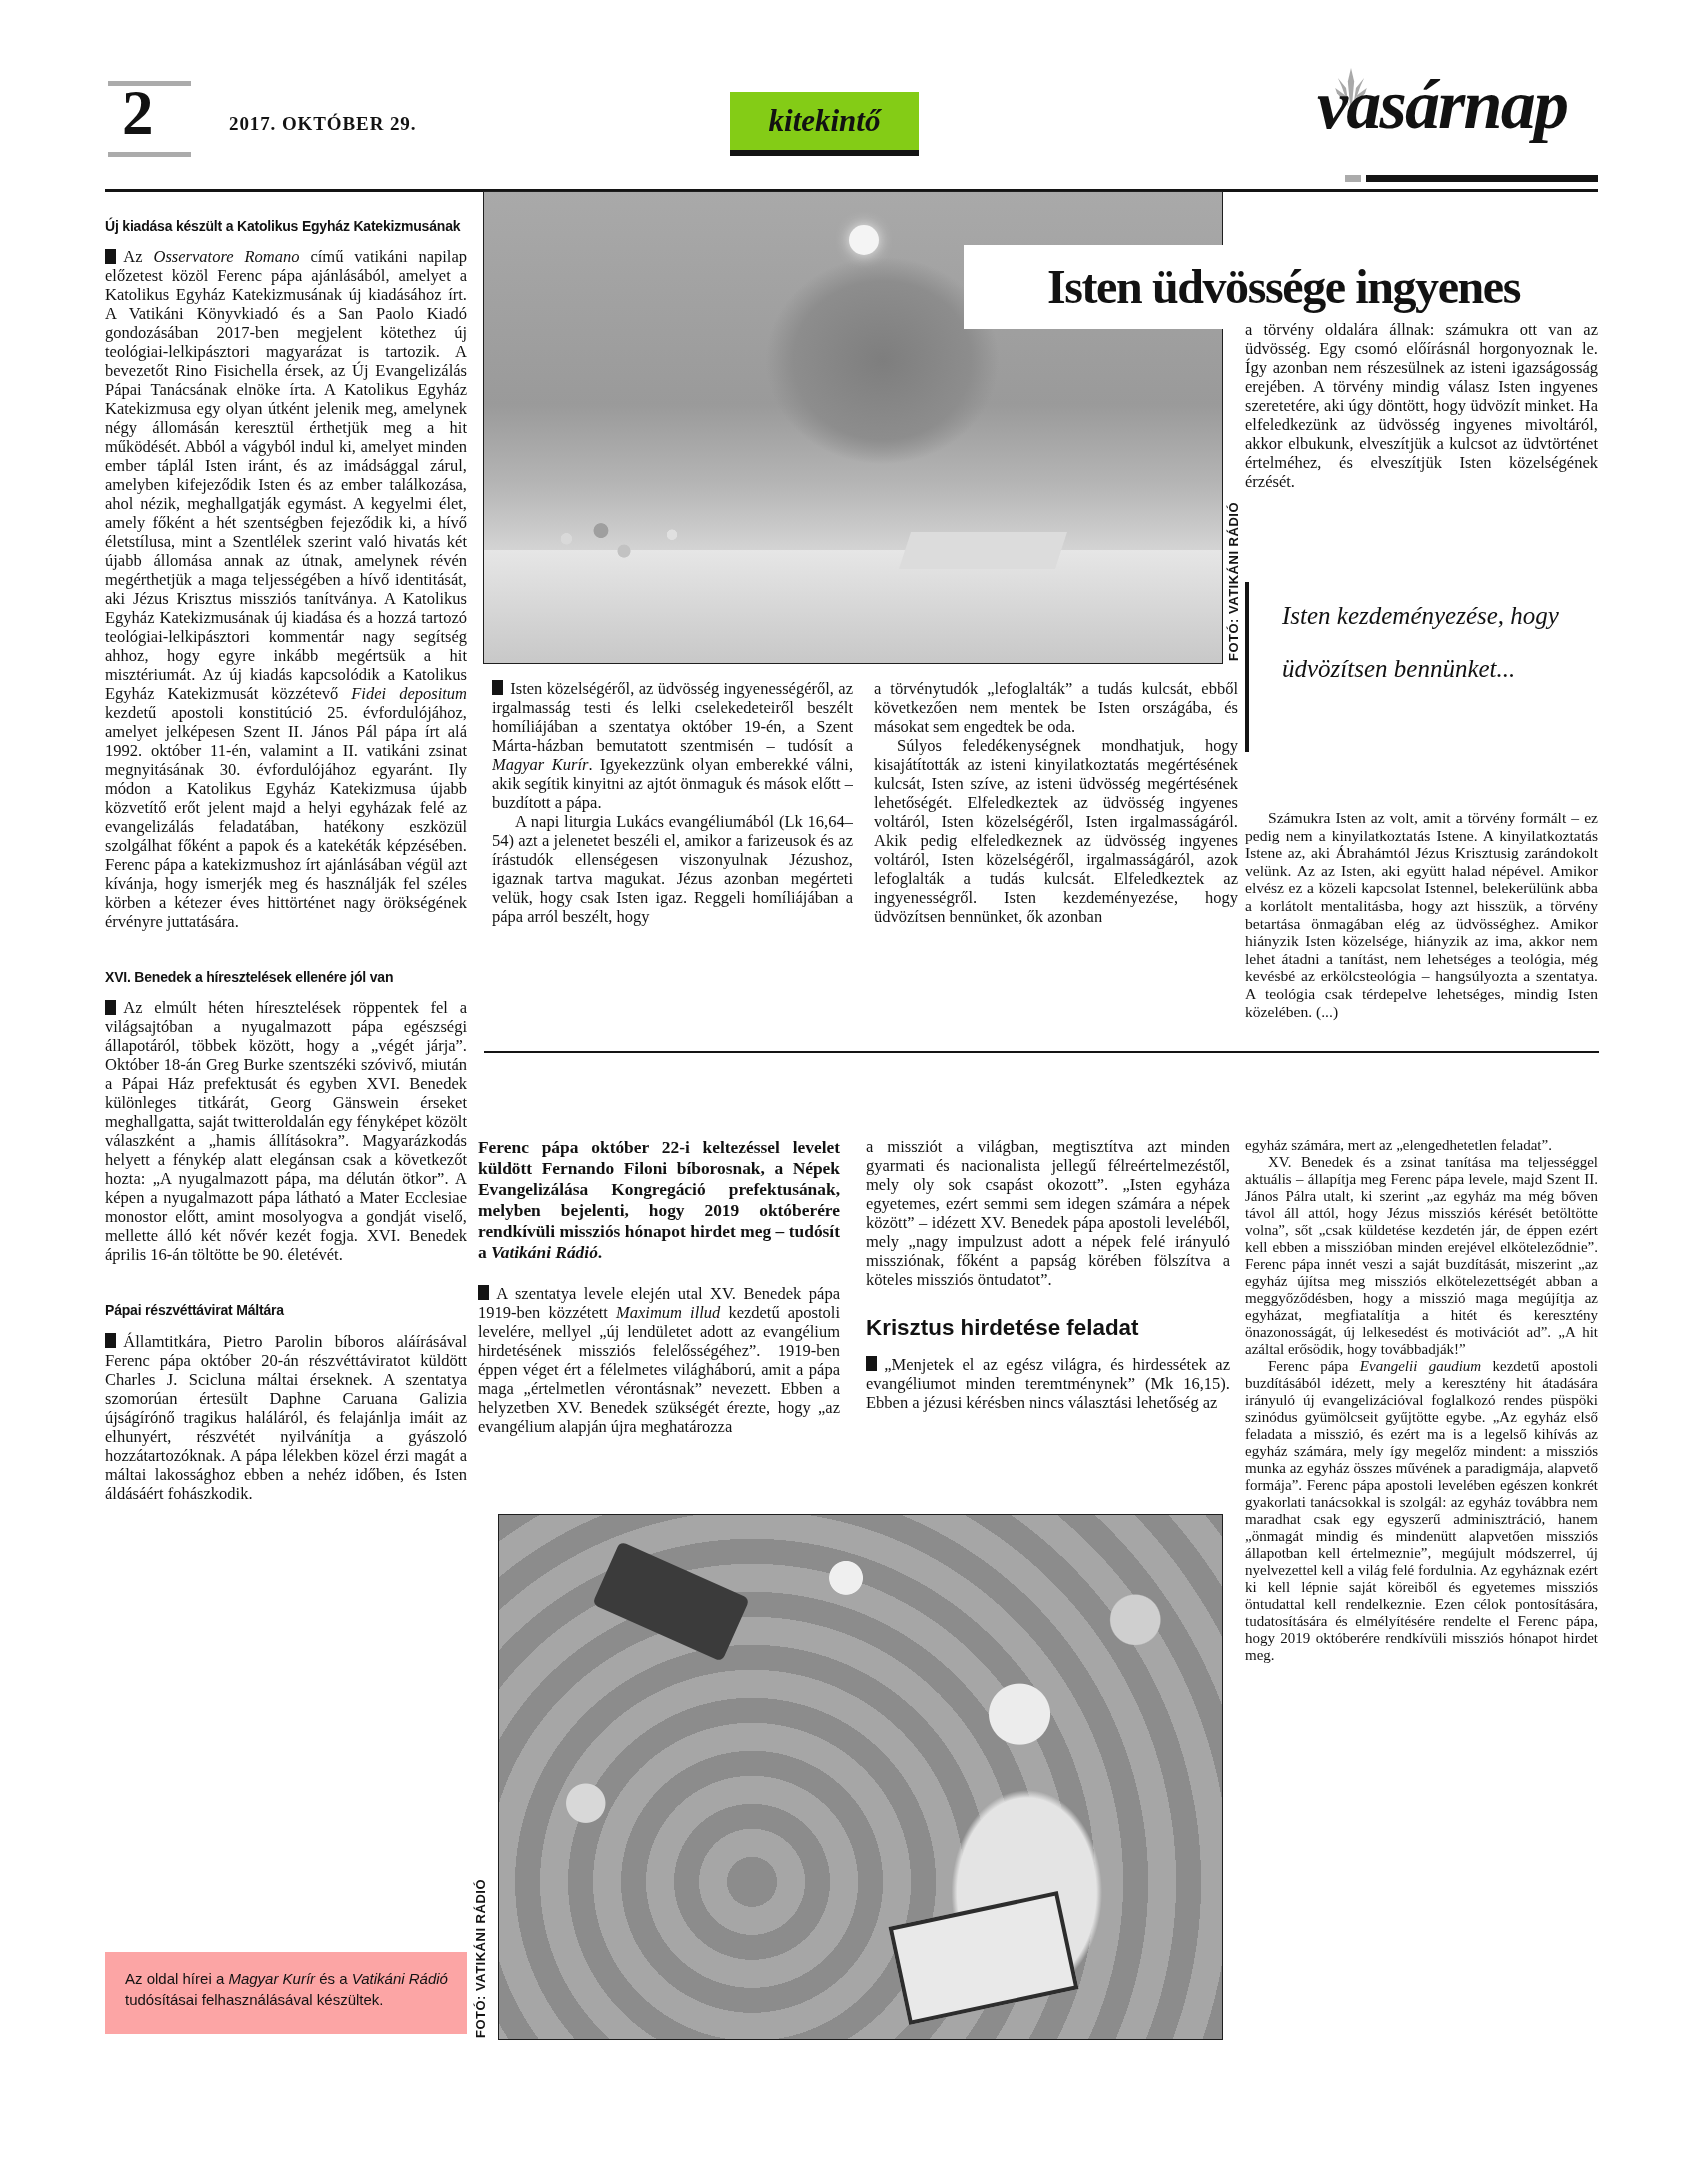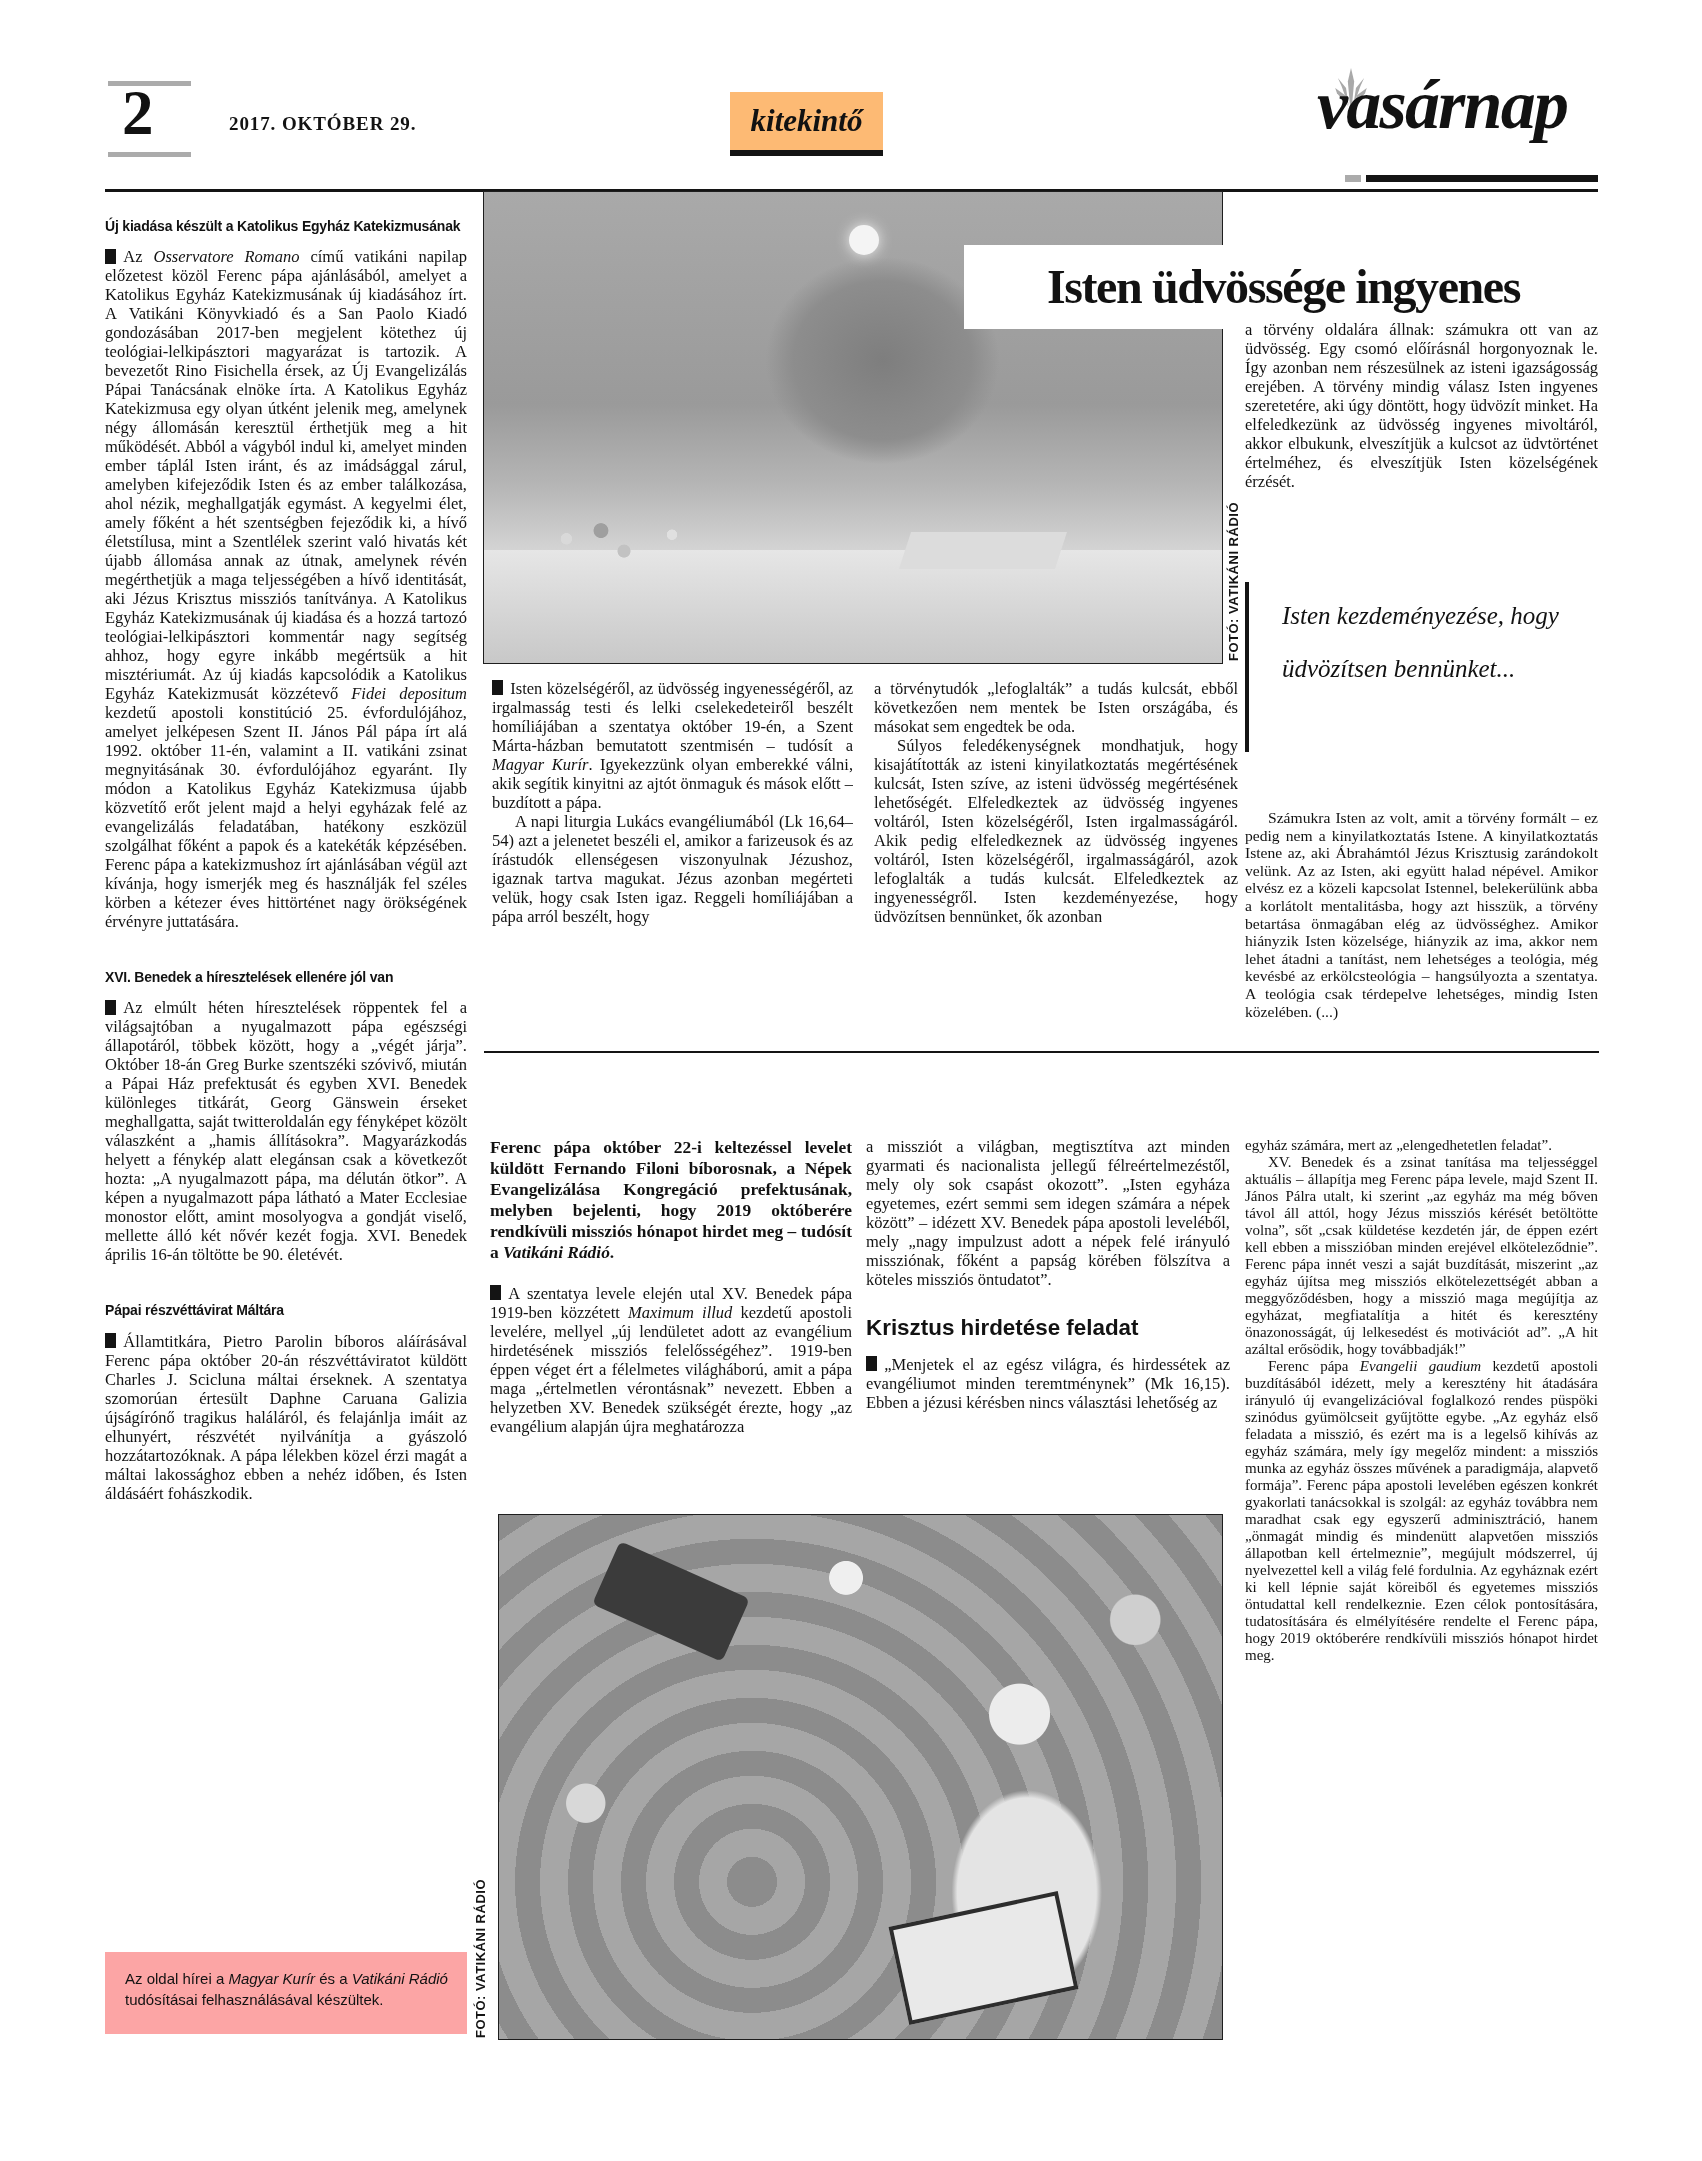--- a/index.html
+++ b/index.html
@@ -3,21 +3,21 @@
 <meta charset="utf-8">
 <style>
   html,body{margin:0;padding:0;background:#888;}
   #page{position:relative;width:1702px;height:2161px;background:#fff;color:#121212;
         font-family:"Liberation Serif","DejaVu Serif",serif;overflow:hidden;}
   .abs{position:absolute;}
   
   .bar{background:#ababab;height:5px;width:83px;left:108px;}
   .page-num{left:122px;top:82px;font-size:63px;font-weight:600;line-height:1;}
   .date{left:229px;top:113px;font-size:19px;font-weight:700;letter-spacing:0.9px;}
-  .kitekinto{left:730px;top:92px;width:153px;height:58px;background:#fdba74;
+  .kitekinto{left:730px;top:92px;width:189px;height:58px;background:#84cc16;
              border-bottom:6.9px solid #141414;display:flex;align-items:center;justify-content:center;
              font-style:italic;font-weight:700;font-size:31px;}
   .masthead{left:1317px;top:70px;font-style:italic;font-weight:600;font-size:70px;letter-spacing:-1.8px;line-height:1;}
   .mast-rule{left:1366px;top:175px;width:232px;height:6.9px;background:#141414;}
   .mast-rule-g{left:1345px;top:175px;width:15.6px;height:6.9px;background:#ababab;}
   .flame{left:1335px;top:68px;width:32px;height:38px;}
   .header-rule{left:105px;top:189px;width:1493px;height:2.7px;background:#141414;}
   
   .body-txt{font-size:16.5px;line-height:19px;text-align:justify;hyphens:auto;}
   .marker{display:inline-block;width:11px;height:15px;background:#141414;margin-right:7.3px;vertical-align:-1.4px;}
@@ -66,21 +66,21 @@
              font-weight:700;font-size:48px;line-height:84px;letter-spacing:-1.4px;text-align:center;white-space:nowrap;}
   .a1c1{left:492px;top:679px;width:361px;height:366px;overflow:hidden;}
   .a1c2{left:874px;top:679px;width:364px;height:366px;overflow:hidden;}
   .a1c3a{left:1245px;top:320px;width:353px;height:251px;overflow:hidden;}
   .pullquote{left:1245px;top:582px;width:348px;height:170px;border-left:4.6px solid #141414;
              box-sizing:border-box;padding:7.3px 0 0 33px;font-style:italic;font-size:25px;line-height:53px;}
   .a1c3b{left:1245px;top:781px;width:353px;height:268px;overflow:hidden;font-size:15.6px;line-height:17.6px;margin-top:28px;}
   
   .rule2{left:484px;top:1051px;width:1115px;height:2.3px;background:#141414;}
   .headline2{left:490px;top:1062px;width:1107px;font-weight:700;font-size:43px;letter-spacing:-0.9px;white-space:nowrap;}
-  .a2c1{left:490px;top:1137px;width:362px;height:369px;overflow:hidden;}
+  .a2c1{left:478px;top:1137px;width:362px;height:369px;overflow:hidden;}
   .a2lead{font-weight:700;font-size:17.4px;line-height:21px;text-align:justify;}
   .a2c1 .body-txt{margin-top:21px;}
   .a2c2{left:866px;top:1137px;width:364px;height:372px;overflow:hidden;}
   .subhead{font-family:"Liberation Sans","DejaVu Sans",sans-serif;font-weight:700;font-size:22.4px;margin:26px 0 13.7px 0;}
   .a2c3{left:1245px;top:1137px;width:353px;height:900px;overflow:hidden;font-size:15px;line-height:17px;}
   .a2c3 p{margin:0;}
   i{font-style:italic;}
 </style>
 </head>
 <body>

